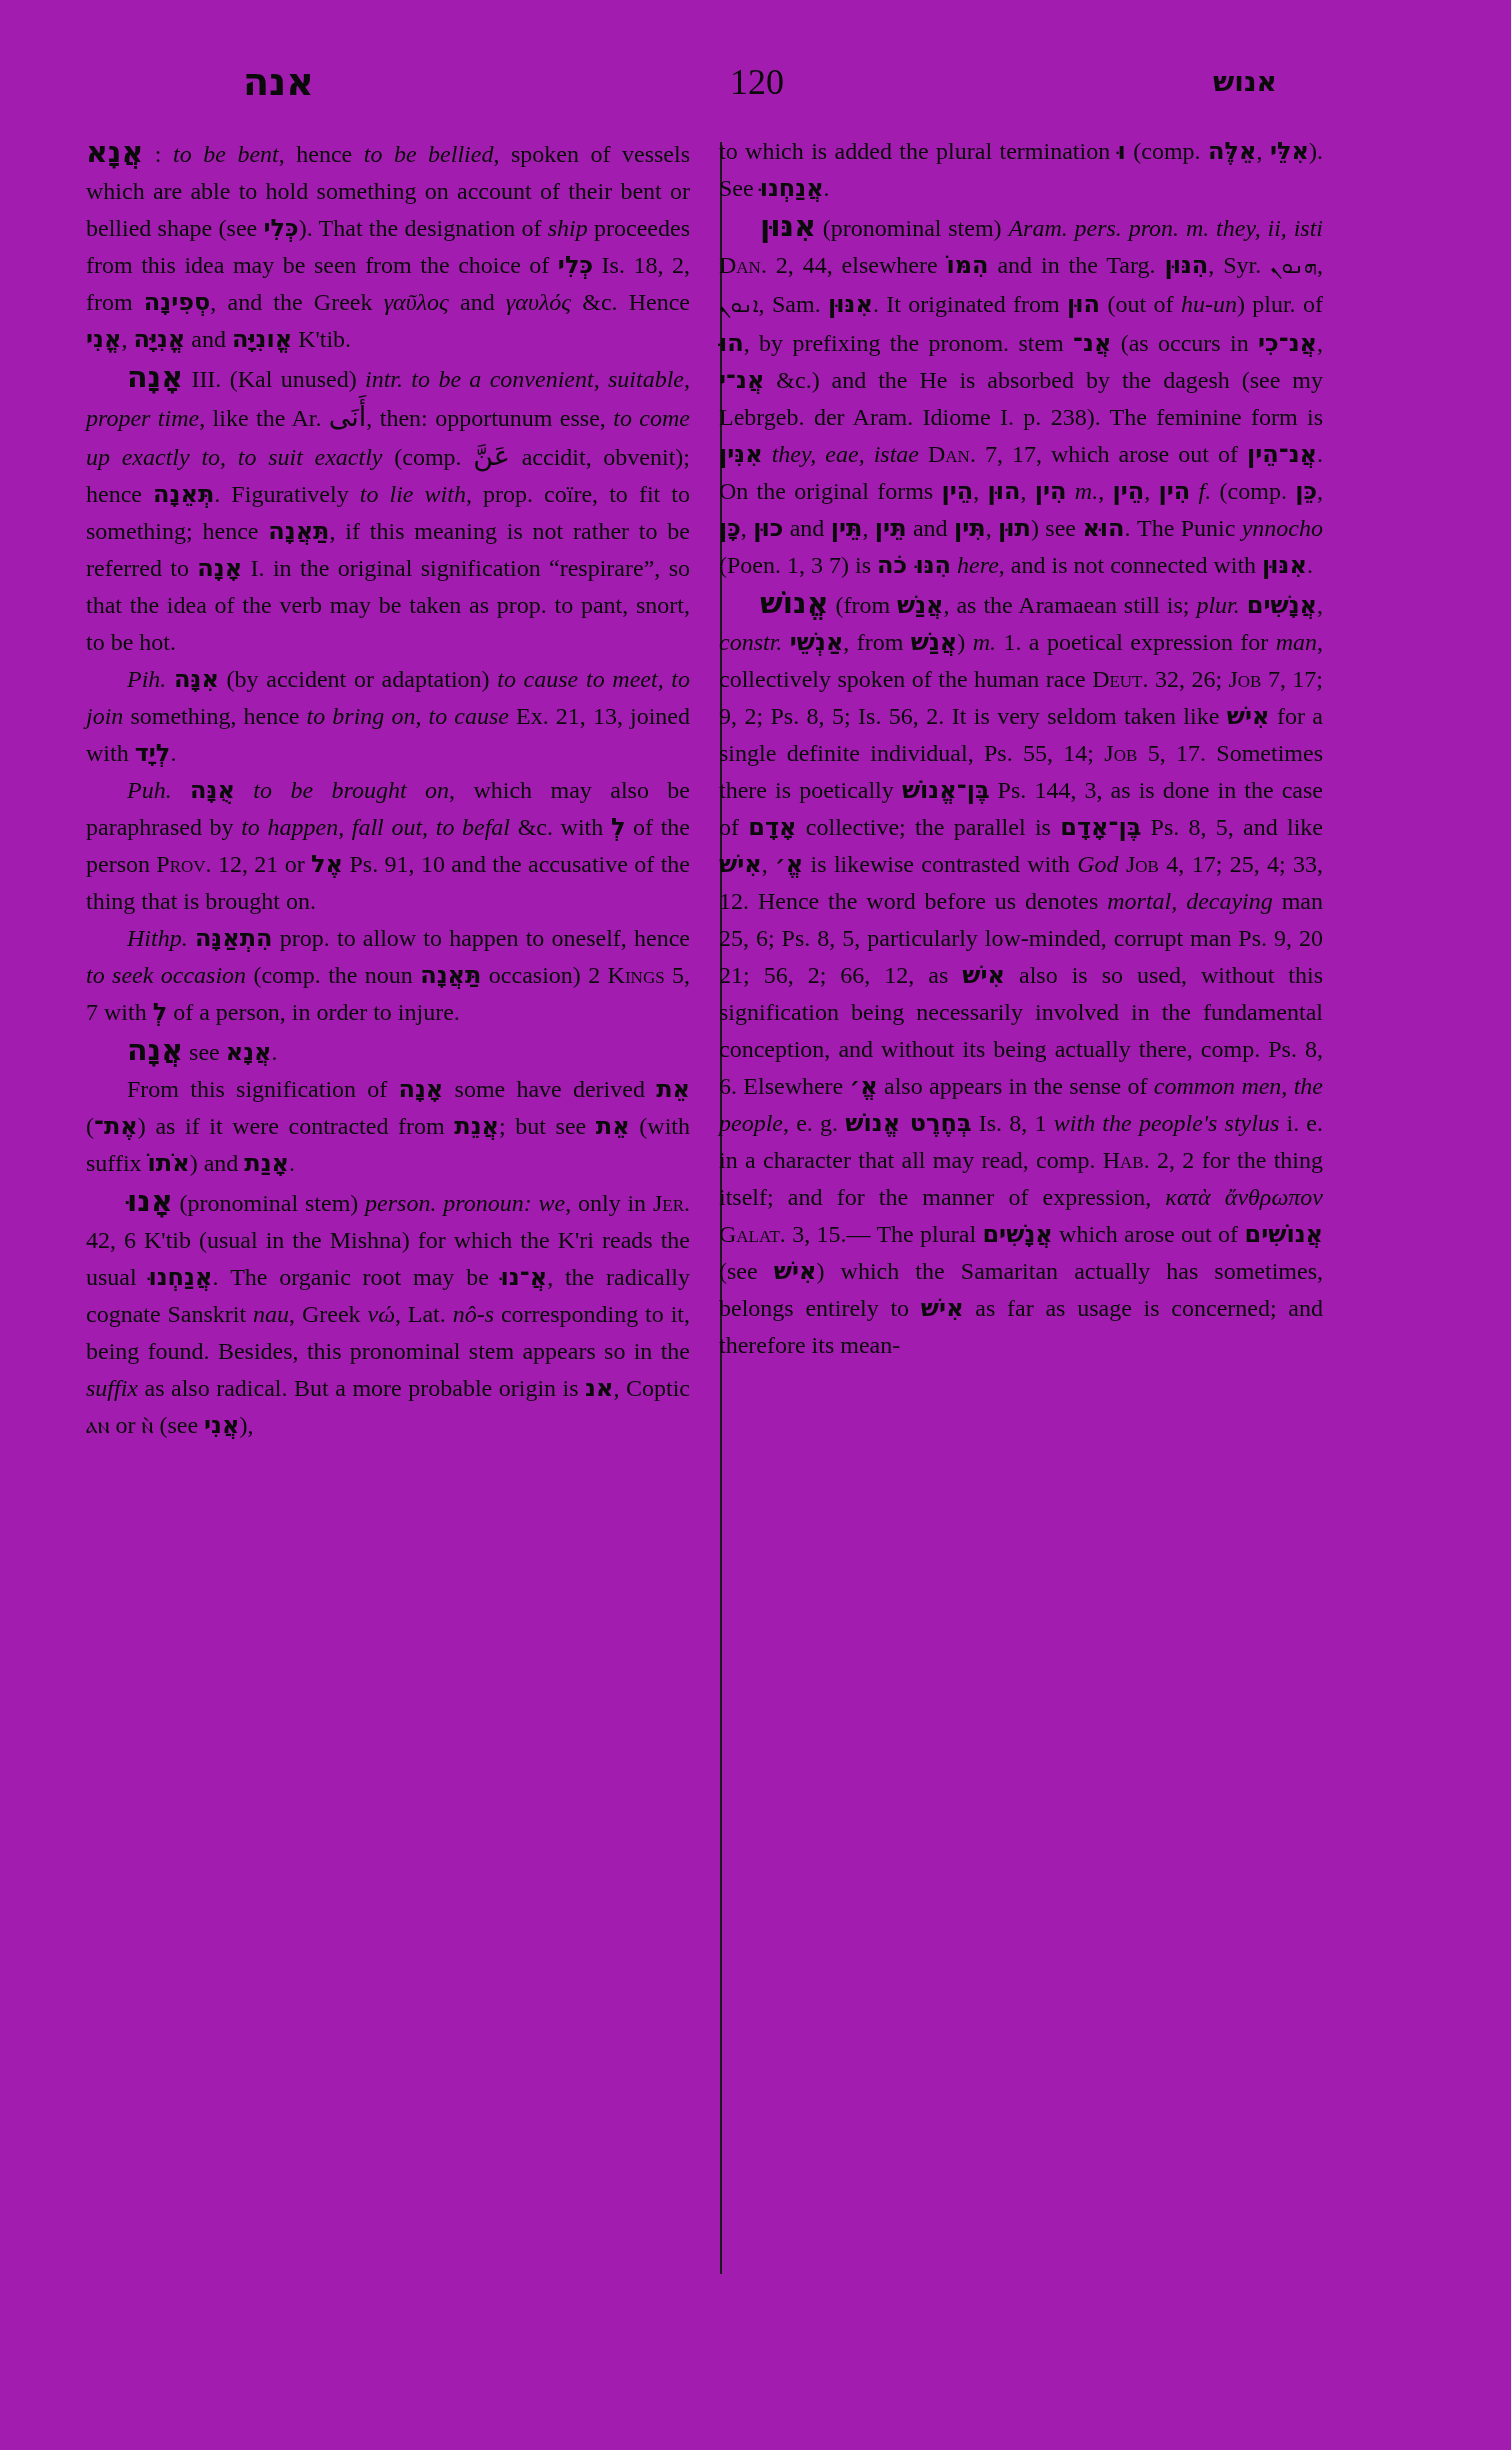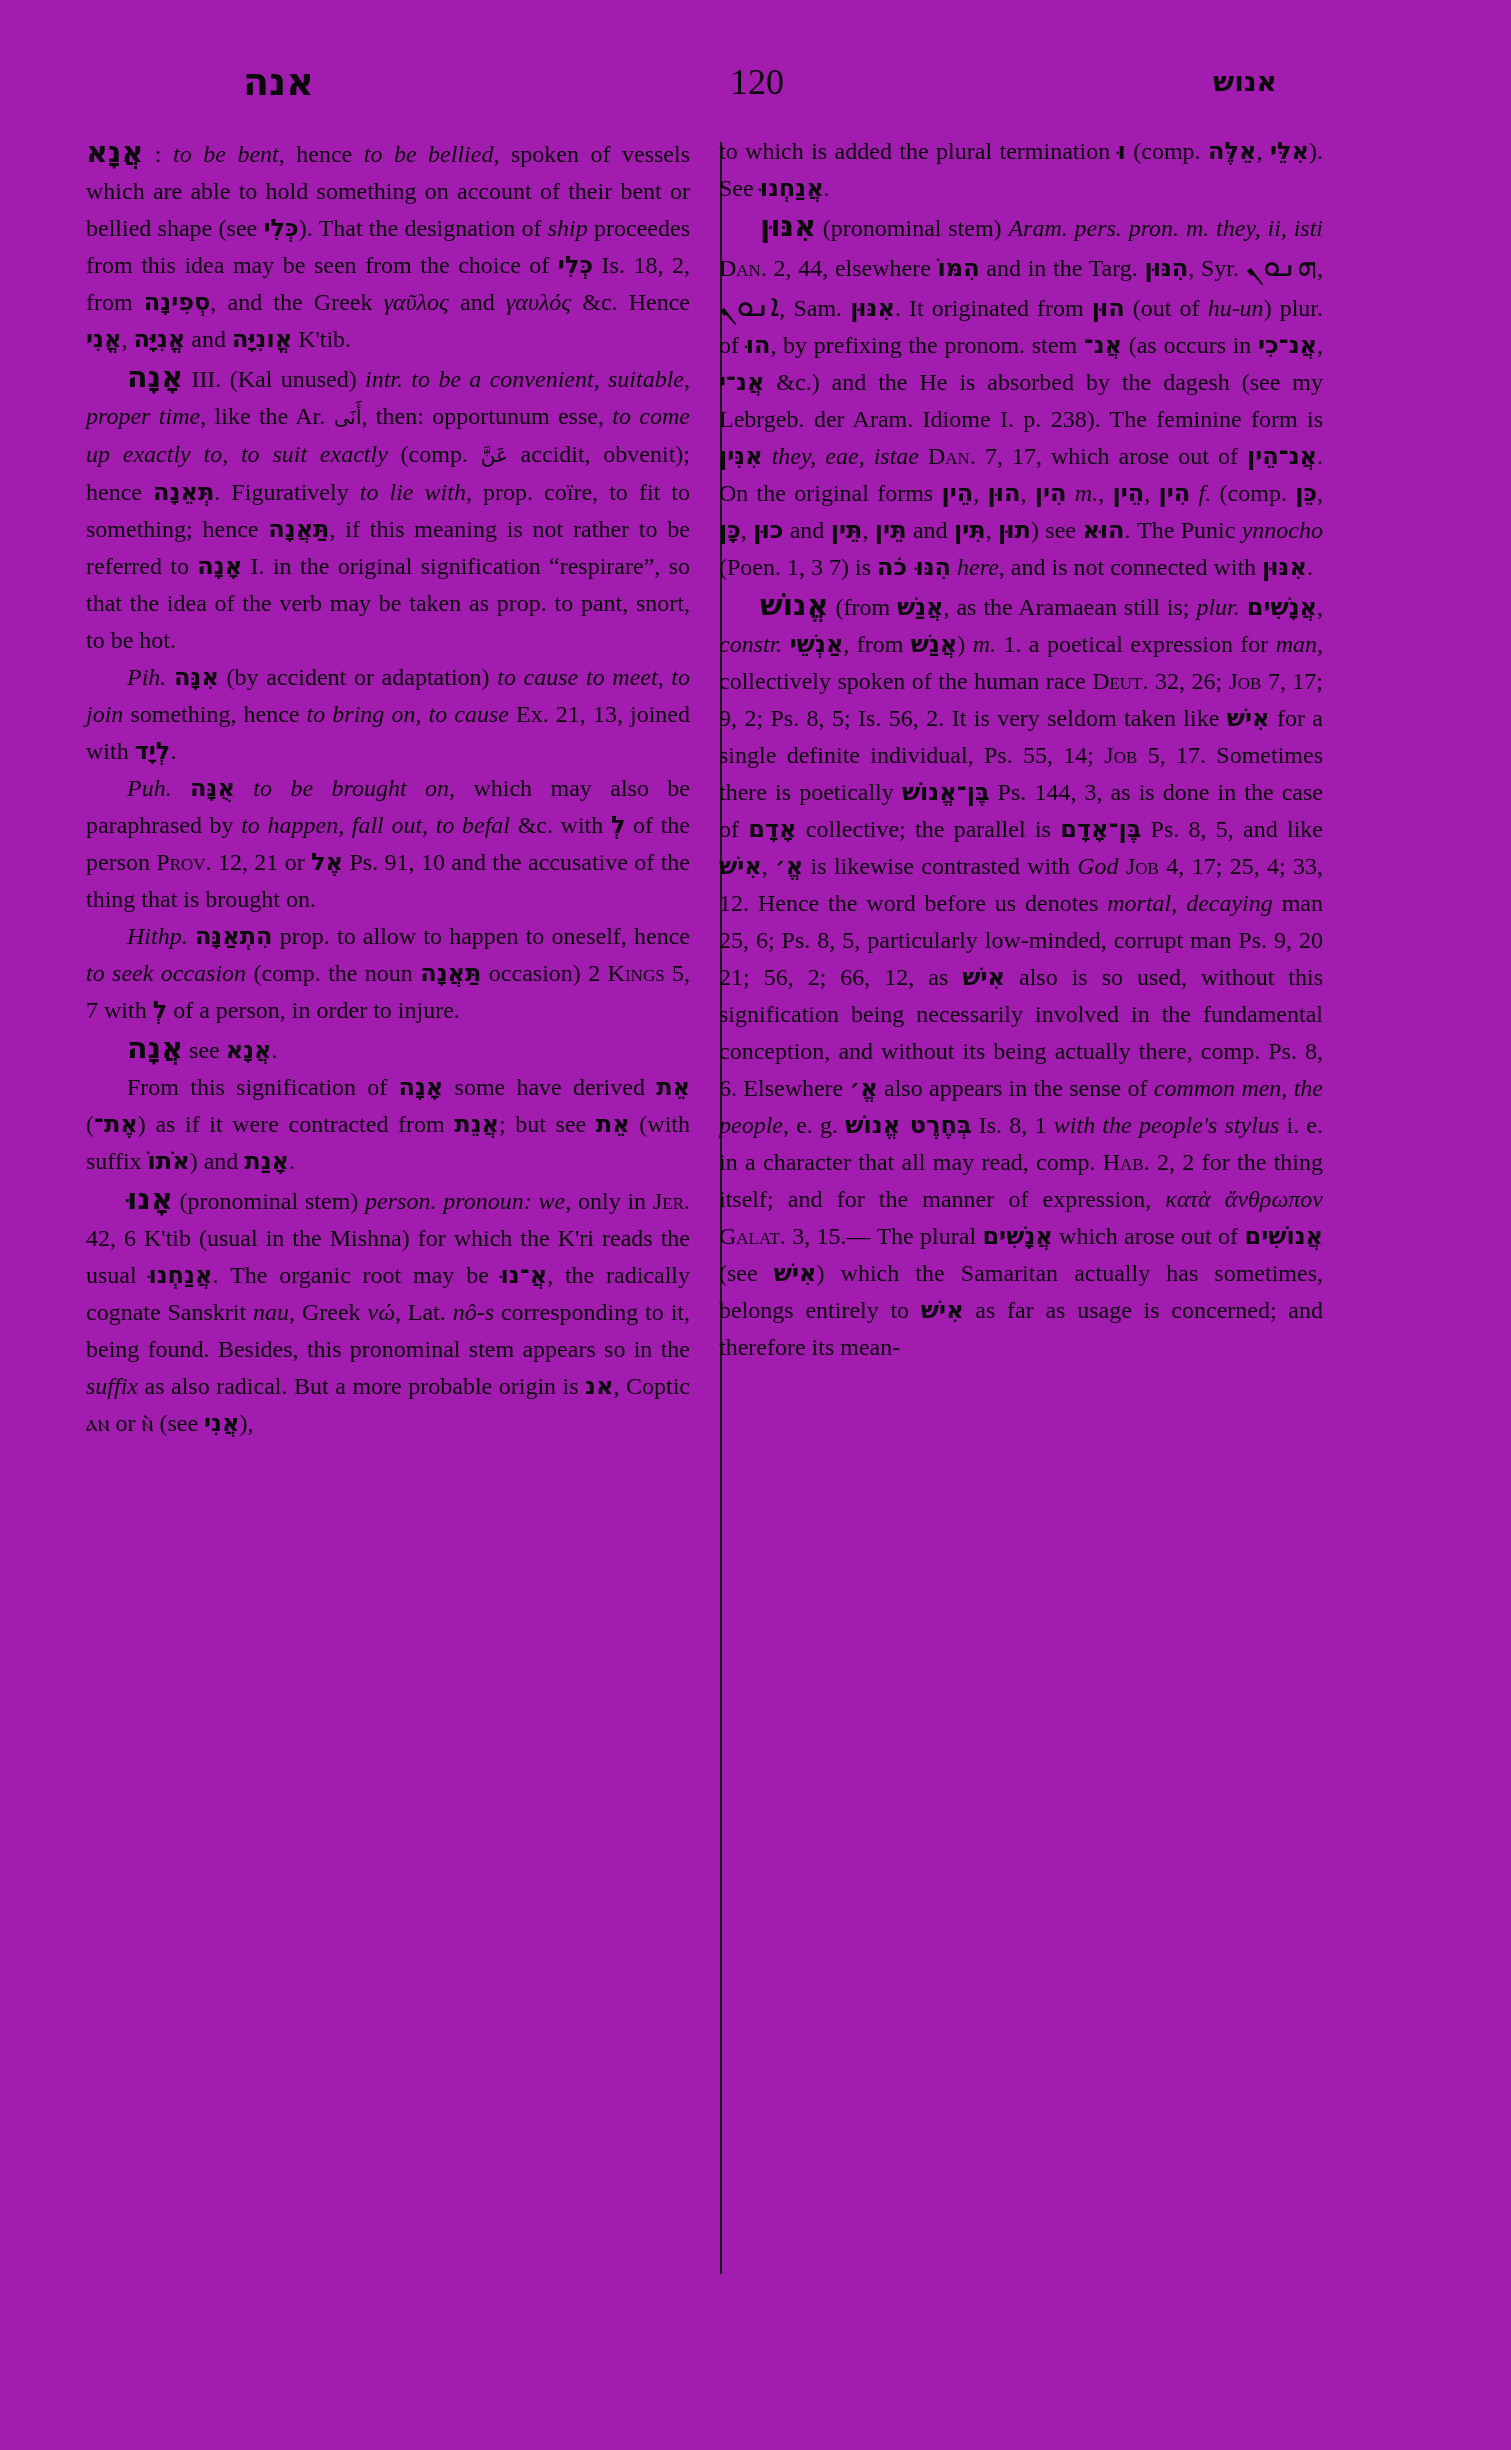--- a/index.html
+++ b/index.html
@@ -89,27 +89,27 @@
   }
   .heb-lemma {
     font-family: "DejaVu Sans", sans-serif;
     font-size: 30px;
     font-weight: 700;
     direction: rtl;
     unicode-bidi: isolate;
   }
   .arab {
     font-family: "DejaVu Sans", sans-serif;
-    font-size: 20px;
+    font-size: 27px;
     direction: rtl;
     unicode-bidi: isolate;
   }
   .syr {
-    font-family: Liberation Sans, sans-serif;
-    font-size: 32px;
+    font-family: Liberation Mono, monospace;
+    font-size: 21px;
     direction: rtl;
     unicode-bidi: isolate;
   }
   .grk { font-family: "Liberation Serif", serif; font-style: italic; }
   .it  { font-style: italic; }
   .sc  { font-variant: small-caps; }
   .cop { font-family: "DejaVu Sans", sans-serif; font-size: 23.4px; }
 
   p.entry {
     margin: 0;

